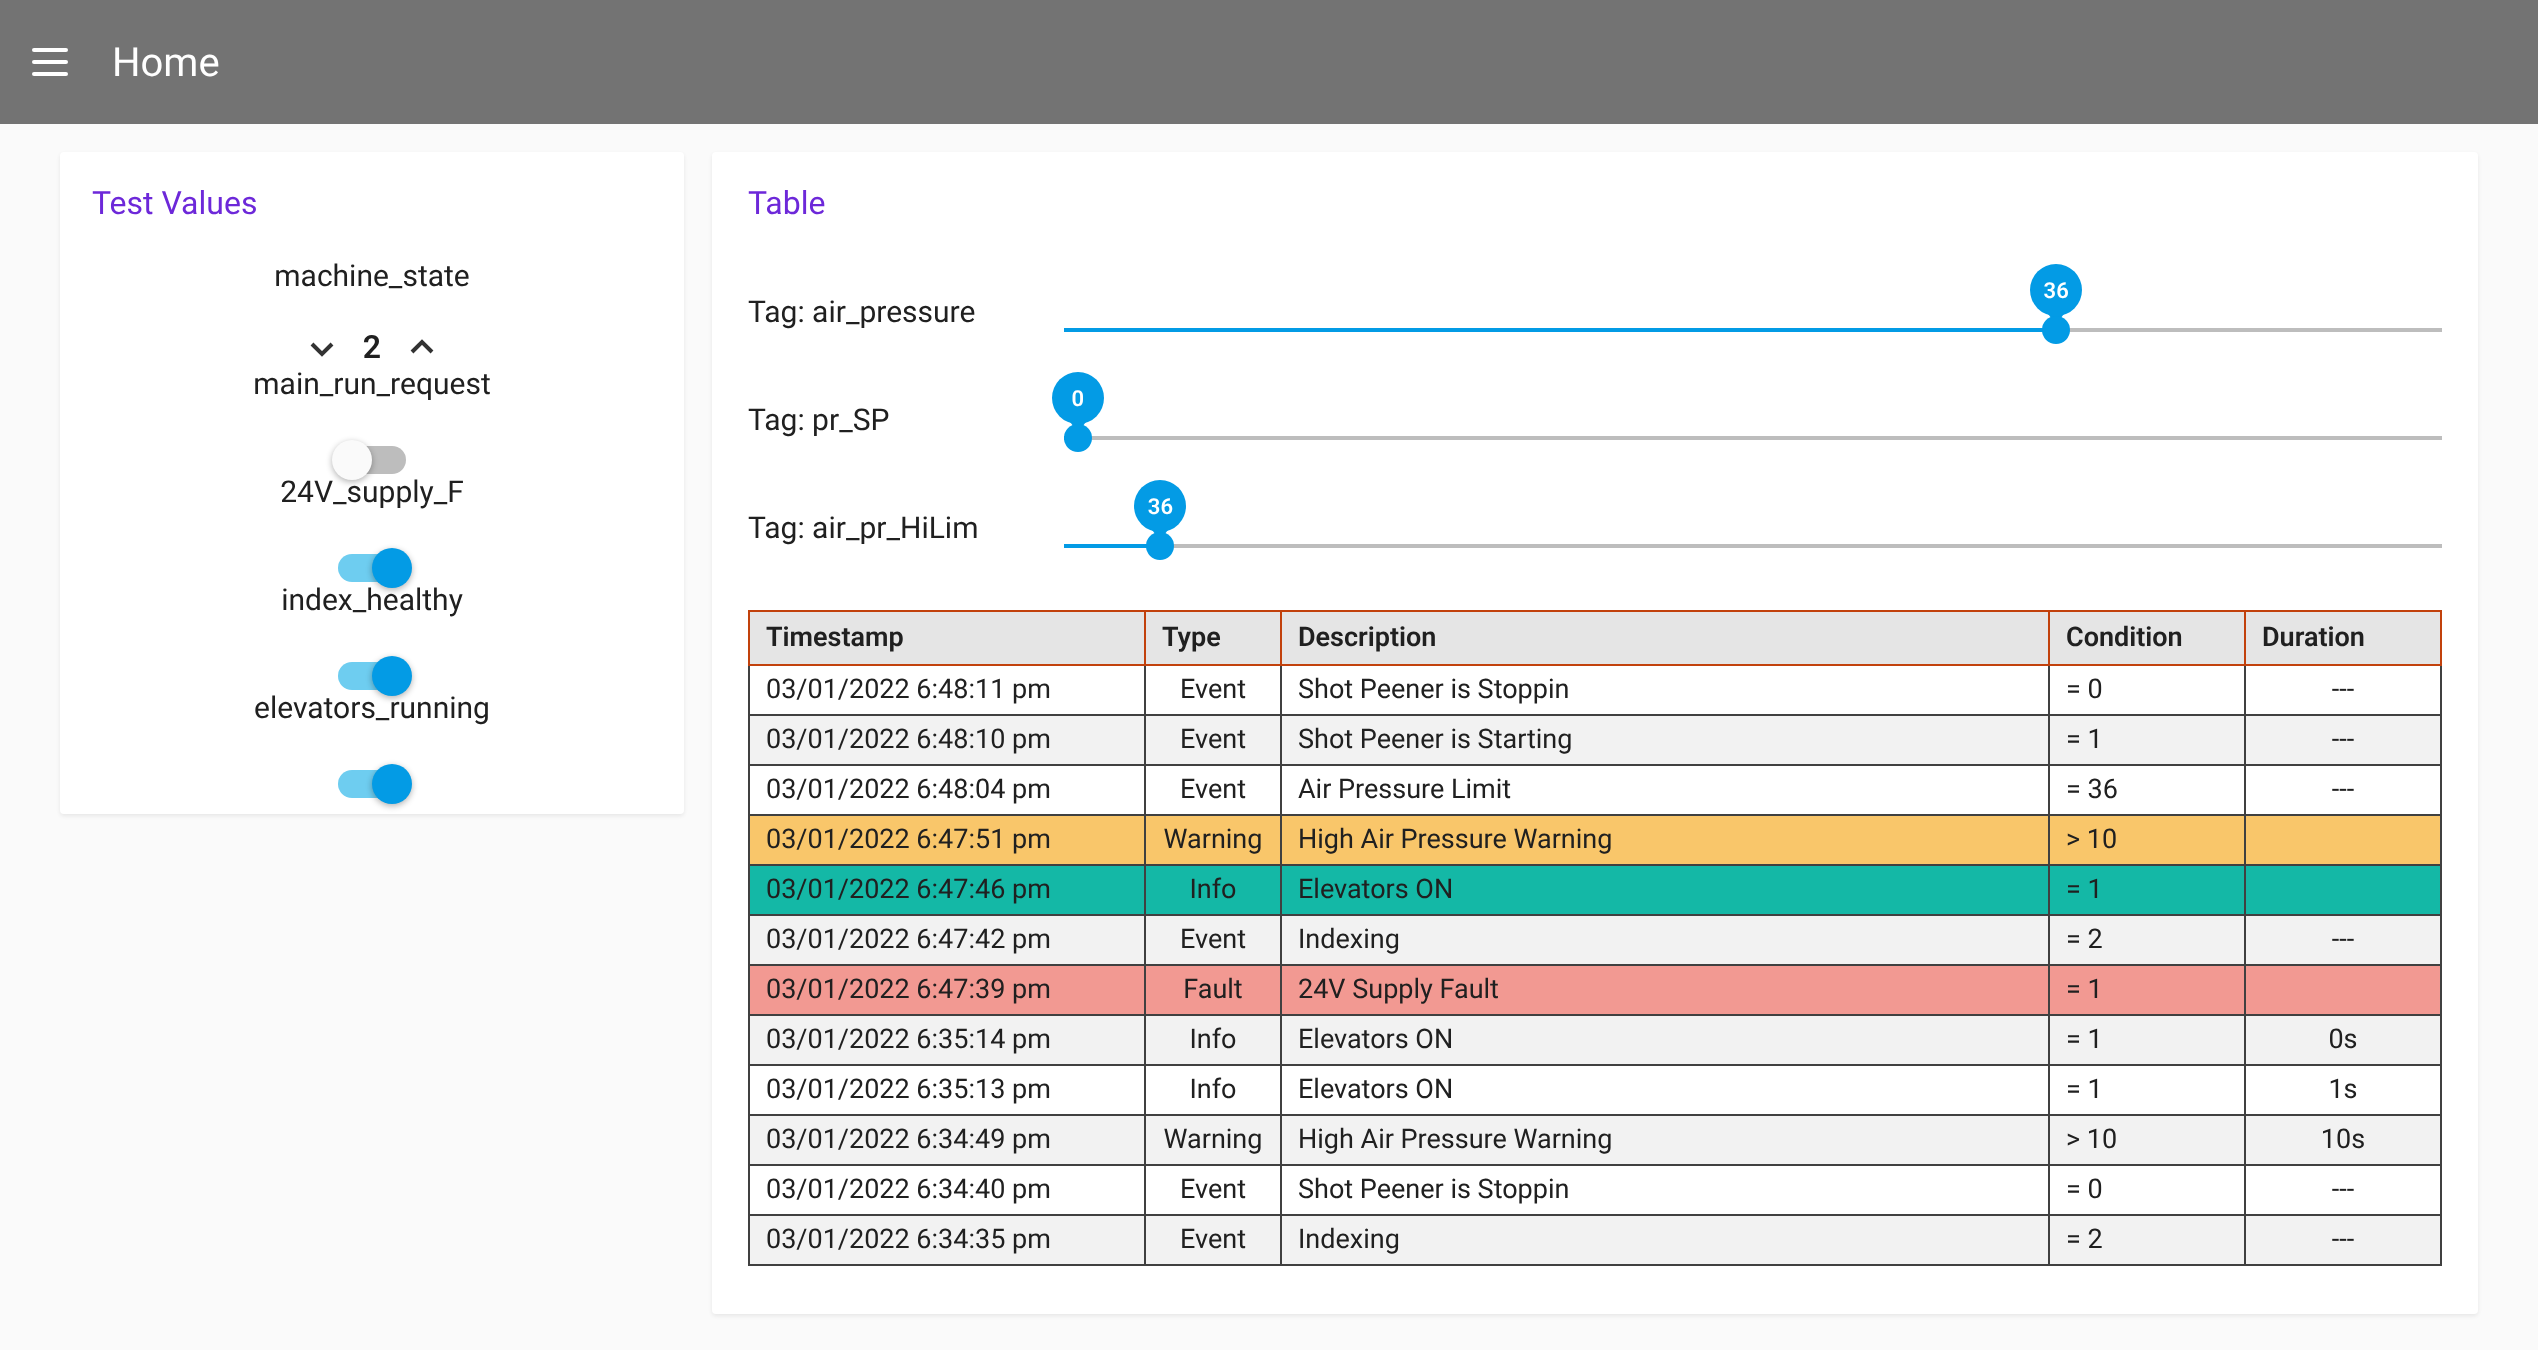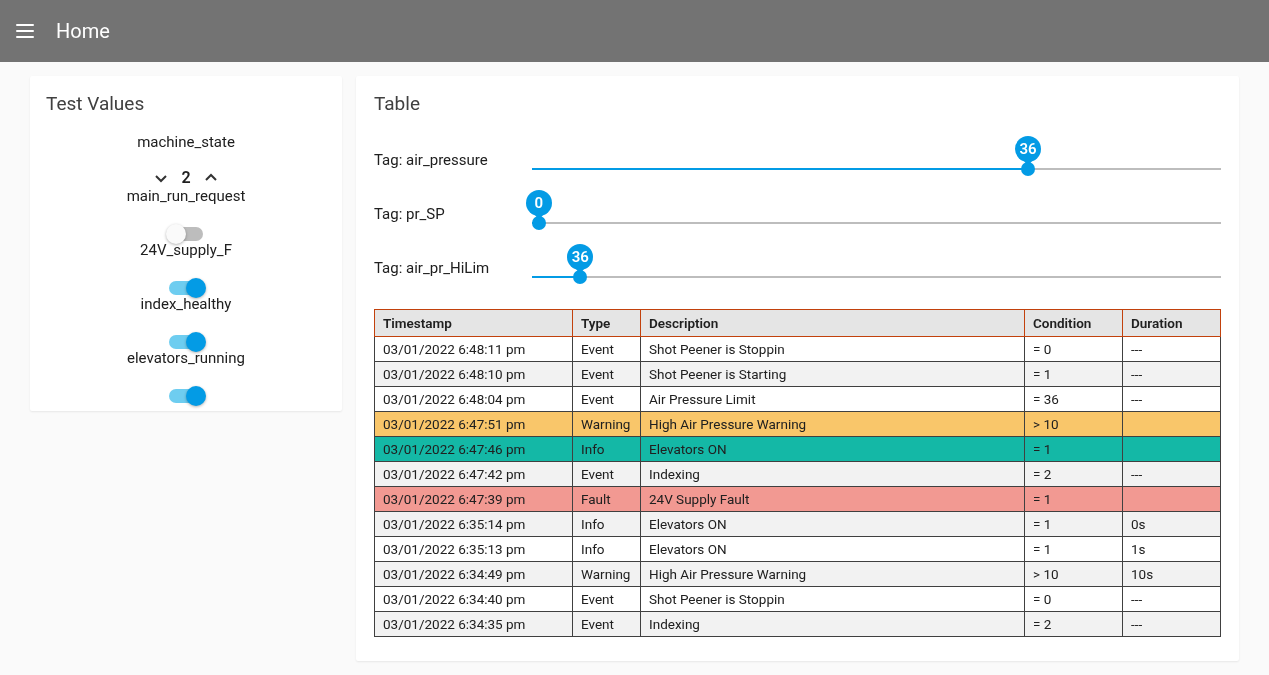--- a/index.html
+++ b/index.html
@@ -44,22 +44,22 @@
   .sidebar {
     width: 312px; flex: 0 0 312px;
     padding: 16px 16px 8px 16px;
   }
   .main {
     flex: 1;
     padding: 16px 18px 24px 18px;
     min-width: 0;
   }
   .panel-title {
-    color: #404040;
-    font-size: 19px;
+    color: #6d28d9;
+    font-size: 16px;
     font-weight: 400;
     margin: 0 0 18px 0;
   }
 
   
   .tv-row {
     display: flex; align-items: center; justify-content: space-between;
     height: 54px;
     font-size: 15px;
     flex-direction: column;
@@ -102,21 +102,21 @@
   }
   .slider-fill {
     position: absolute; left: 0; top: 28px; height: 2px; background: #039be5;
   }
   .slider-thumb {
     position: absolute; top: 22px; width: 14px; height: 14px; border-radius: 50%;
     background: #039be5; transform: translateX(-50%);
   }
   .slider-bubble {
     position: absolute; top: -4px; transform: translateX(-50%);
-    background: #039be5; color: #fff; font-size: 15px; font-weight: 600;
+    background: #039be5; color: #fff; font-size: 11px; font-weight: 600;
     width: 26px; height: 26px; border-radius: 50%;
     display: flex; align-items: center; justify-content: center;
   }
   .slider-bubble::after {
     content: ''; position: absolute; bottom: -4px; left: 50%; transform: translateX(-50%);
     border-left: 4px solid transparent; border-right: 4px solid transparent;
     border-top: 5px solid #039be5;
   }
 
   
@@ -124,21 +124,21 @@
     width: 100%; border-collapse: collapse; font-size: 13.5px;
     margin-top: 14px;
   }
   table.events th {
     background: #e5e5e5; text-align: left; font-weight: 600;
     border: 1px solid #c2410c; padding: 5px 8px;
   }
   table.events td {
     border: 1px solid #404040; padding: 4px 8px;
   }
-  table.events td.c-type, table.events td.c-dur { text-align: left; }
+  table.events td.c-type, table.events td.c-dur { text-align: center; }
   table.events th.c-type, table.events th.c-dur { text-align: left; }
   tr.stripe td { background: #f2f2f2; }
   tr.warn td   { background: #f9c66a; }
   tr.info td   { background: #14b8a6; }
   tr.fault td  { background: #f29992; }
 
   th.c-ts  { width: 198px; }
   th.c-type{ width: 68px; }
   th.c-cond{ width: 98px; }
   th.c-dur { width: 98px; }

